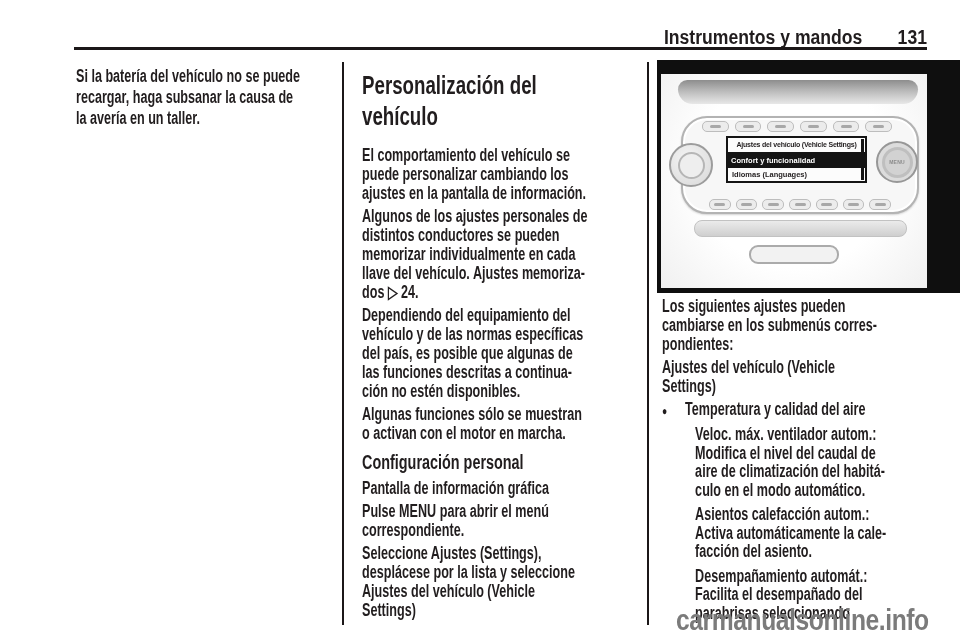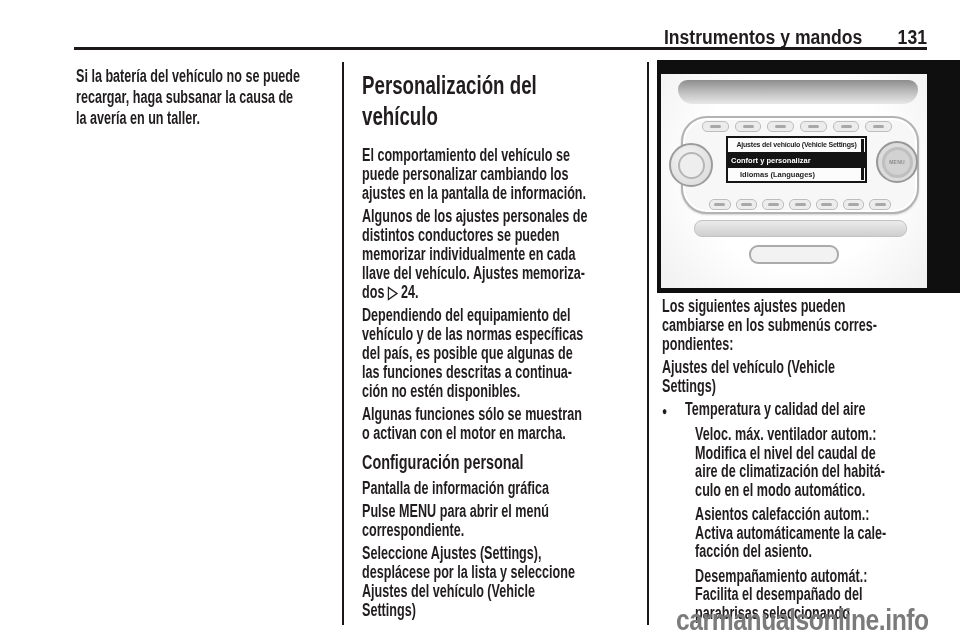--- a/index.html
+++ b/index.html
@@ -47,21 +47,21 @@
   .btn-row.bottom{left:48px;top:125px;width:182px;gap:5px;}
   .rbtn{flex:1;height:11px;background:#ececec;border:1px solid #bdbdbd;border-radius:5px;
     display:flex;align-items:center;justify-content:center;box-sizing:border-box;}
   .rbtn i{width:11px;height:3px;background:#a8a8a8;border-radius:2px;display:block;}
   .display{position:absolute;left:65px;top:62px;width:141px;height:47px;background:#fcfcfc;
     border:2px solid #141414;box-sizing:border-box;}
   .disp-title{height:14px;line-height:14px;font-size:7px;text-align:center;
     border-bottom:1.5px solid #141414;letter-spacing:-0.2px;overflow:hidden;white-space:nowrap;}
   .disp-selected{height:15px;line-height:15px;font-size:7.5px;background:#141414;color:#ffffff;
     padding-left:3px;overflow:hidden;white-space:nowrap;}
-  .disp-item{height:13px;line-height:13px;font-size:7.5px;padding-left:12px;overflow:hidden;white-space:nowrap;}
+  .disp-item{height:13px;line-height:13px;font-size:7.5px;padding-left:4px;overflow:hidden;white-space:nowrap;}
   .disp-scroll{position:absolute;right:1.5px;top:1px;bottom:1px;width:3px;background:#141414;}
   .knob{position:absolute;border-radius:50%;display:flex;align-items:center;justify-content:center;box-sizing:border-box;}
   .knob-left{left:8px;top:69px;width:44px;height:44px;border:2px solid #9c9c9c;
     background:radial-gradient(circle at 40% 35%,#f4f4f4,#d8d8d8);}
   .knob-left-inner{width:27px;height:27px;border-radius:50%;background:#eeeeee;border:2px solid #b6b6b6;box-sizing:border-box;}
   .knob-right{left:215px;top:67px;width:42px;height:42px;border:2px solid #979797;background:#dcdcdc;}
   .knob-ring{width:31px;height:31px;border-radius:50%;background:#bfbfbf;display:flex;align-items:center;justify-content:center;}
   .knob-face{width:25px;height:25px;border-radius:50%;background:#d2d2d2;color:#8b8b8b;
     font-size:5px;line-height:25px;text-align:center;letter-spacing:.2px;overflow:hidden;}
   .lower-band{position:absolute;left:33px;top:146px;width:213px;height:17px;border-radius:8px;
@@ -140,21 +140,21 @@
         </div>
       <div class="rbtn">
           <i></i>
         </div>
     </div>
     <div class="knob knob-left">
       <div class="knob-left-inner"></div>
     </div>
     <div class="display">
       <div class="disp-title">Ajustes del vehículo (Vehicle Settings)</div>
-      <div class="disp-selected">Confort y personalizar</div>
+      <div class="disp-selected">Confort y funcionalidad</div>
       <div class="disp-item">Idiomas (Languages)</div>
       <div class="disp-scroll"></div>
     </div>
     <div class="knob knob-right">
       <div class="knob-ring">
         <div class="knob-face">MENU</div>
       </div>
     </div>
     <div class="btn-row bottom">
       <div class="rbtn">

